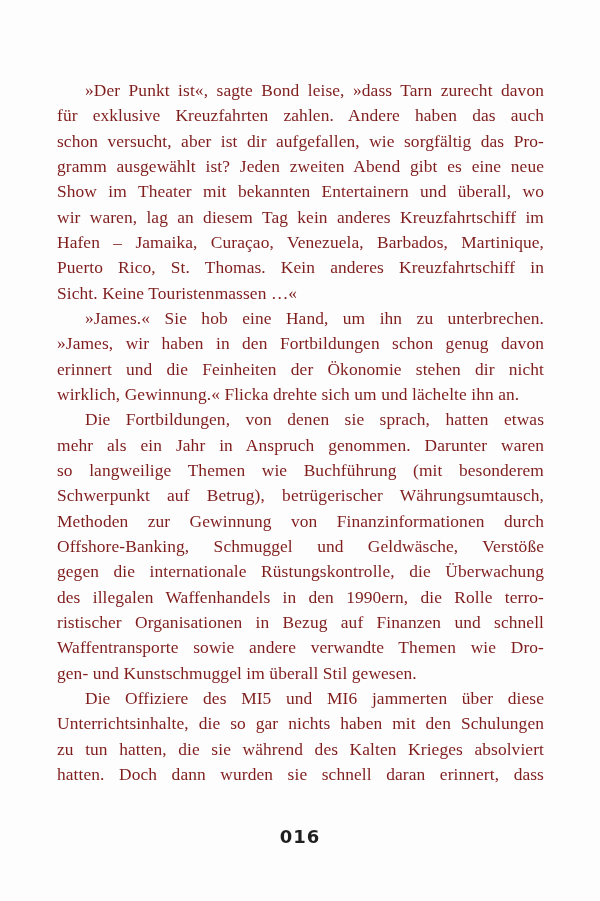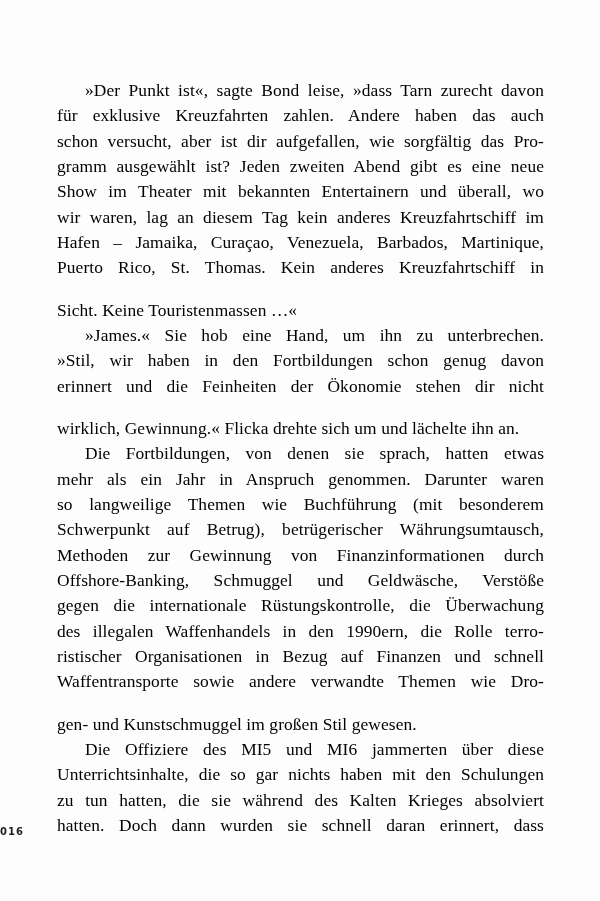--- a/index.html
+++ b/index.html
@@ -18,73 +18,73 @@
   .text-block {
     position: absolute;
     left: 57px;
     top: 78px;
     width: 487px;
   }
   .line {
     font-size: 17.4px;
     line-height: 25.34px;
     height: 25.34px;
-    color: #000000;
+    color: #7f1d1d;
     text-align: justify;
     text-align-last: justify;
     white-space: normal;
     letter-spacing: 0.1px;
   }
   .line.para-first {
     text-indent: 28px;
   }
   .line.para-last {
     text-align-last: left;
-    margin-top: 17px;
   }
   .page-number {
     position: absolute;
     top: 826px;
     left: 0;
     width: 600px;
+    text-align: center;
     font-family: "DejaVu Sans", "Liberation Sans", sans-serif;
-    font-size: 10px;
+    font-size: 18px;
     font-weight: bold;
     letter-spacing: 1px;
     color: #1f1f1f;
   }
 </style>
 </head>
 <body>
 
 <div class="page">
   <div class="text-block" id="text-block">
       <div class="line para-first">»Der Punkt ist«, sagte Bond leise, »dass Tarn zurecht davon</div>
       <div class="line">für exklusive Kreuzfahrten zahlen. Andere haben das auch</div>
       <div class="line">schon versucht, aber ist dir aufgefallen, wie sorgfältig das Pro-</div>
       <div class="line">gramm ausgewählt ist? Jeden zweiten Abend gibt es eine neue</div>
       <div class="line">Show im Theater mit bekannten Entertainern und überall, wo</div>
       <div class="line">wir waren, lag an diesem Tag kein anderes Kreuzfahrtschiff im</div>
       <div class="line">Hafen – Jamaika, Curaçao, Venezuela, Barbados, Martinique,</div>
       <div class="line">Puerto Rico, St. Thomas. Kein anderes Kreuzfahrtschiff in</div>
       <div class="line para-last">Sicht. Keine Touristenmassen …«</div>
       <div class="line para-first">»James.« Sie hob eine Hand, um ihn zu unterbrechen.</div>
-      <div class="line">»Stil, wir haben in den Fortbildungen schon genug davon</div>
+      <div class="line">»James, wir haben in den Fortbildungen schon genug davon</div>
       <div class="line">erinnert und die Feinheiten der Ökonomie stehen dir nicht</div>
       <div class="line para-last">wirklich, Gewinnung.« Flicka drehte sich um und lächelte ihn an.</div>
       <div class="line para-first">Die Fortbildungen, von denen sie sprach, hatten etwas</div>
       <div class="line">mehr als ein Jahr in Anspruch genommen. Darunter waren</div>
       <div class="line">so langweilige Themen wie Buchführung (mit besonderem</div>
       <div class="line">Schwerpunkt auf Betrug), betrügerischer Währungsumtausch,</div>
       <div class="line">Methoden zur Gewinnung von Finanzinformationen durch</div>
       <div class="line">Offshore-Banking, Schmuggel und Geldwäsche, Verstöße</div>
       <div class="line">gegen die internationale Rüstungskontrolle, die Überwachung</div>
       <div class="line">des illegalen Waffenhandels in den 1990ern, die Rolle terro-</div>
       <div class="line">ristischer Organisationen in Bezug auf Finanzen und schnell</div>
       <div class="line">Waffentransporte sowie andere verwandte Themen wie Dro-</div>
-      <div class="line para-last">gen- und Kunstschmuggel im großen Stil gewesen.</div>
+      <div class="line para-last">gen- und Kunstschmuggel im überall Stil gewesen.</div>
       <div class="line para-first">Die Offiziere des MI5 und MI6 jammerten über diese</div>
       <div class="line">Unterrichtsinhalte, die so gar nichts haben mit den Schulungen</div>
       <div class="line">zu tun hatten, die sie während des Kalten Krieges absolviert</div>
       <div class="line">hatten. Doch dann wurden sie schnell daran erinnert, dass</div>
     </div>
   <div class="page-number">016</div>
 </div>
 
 </body></html>

